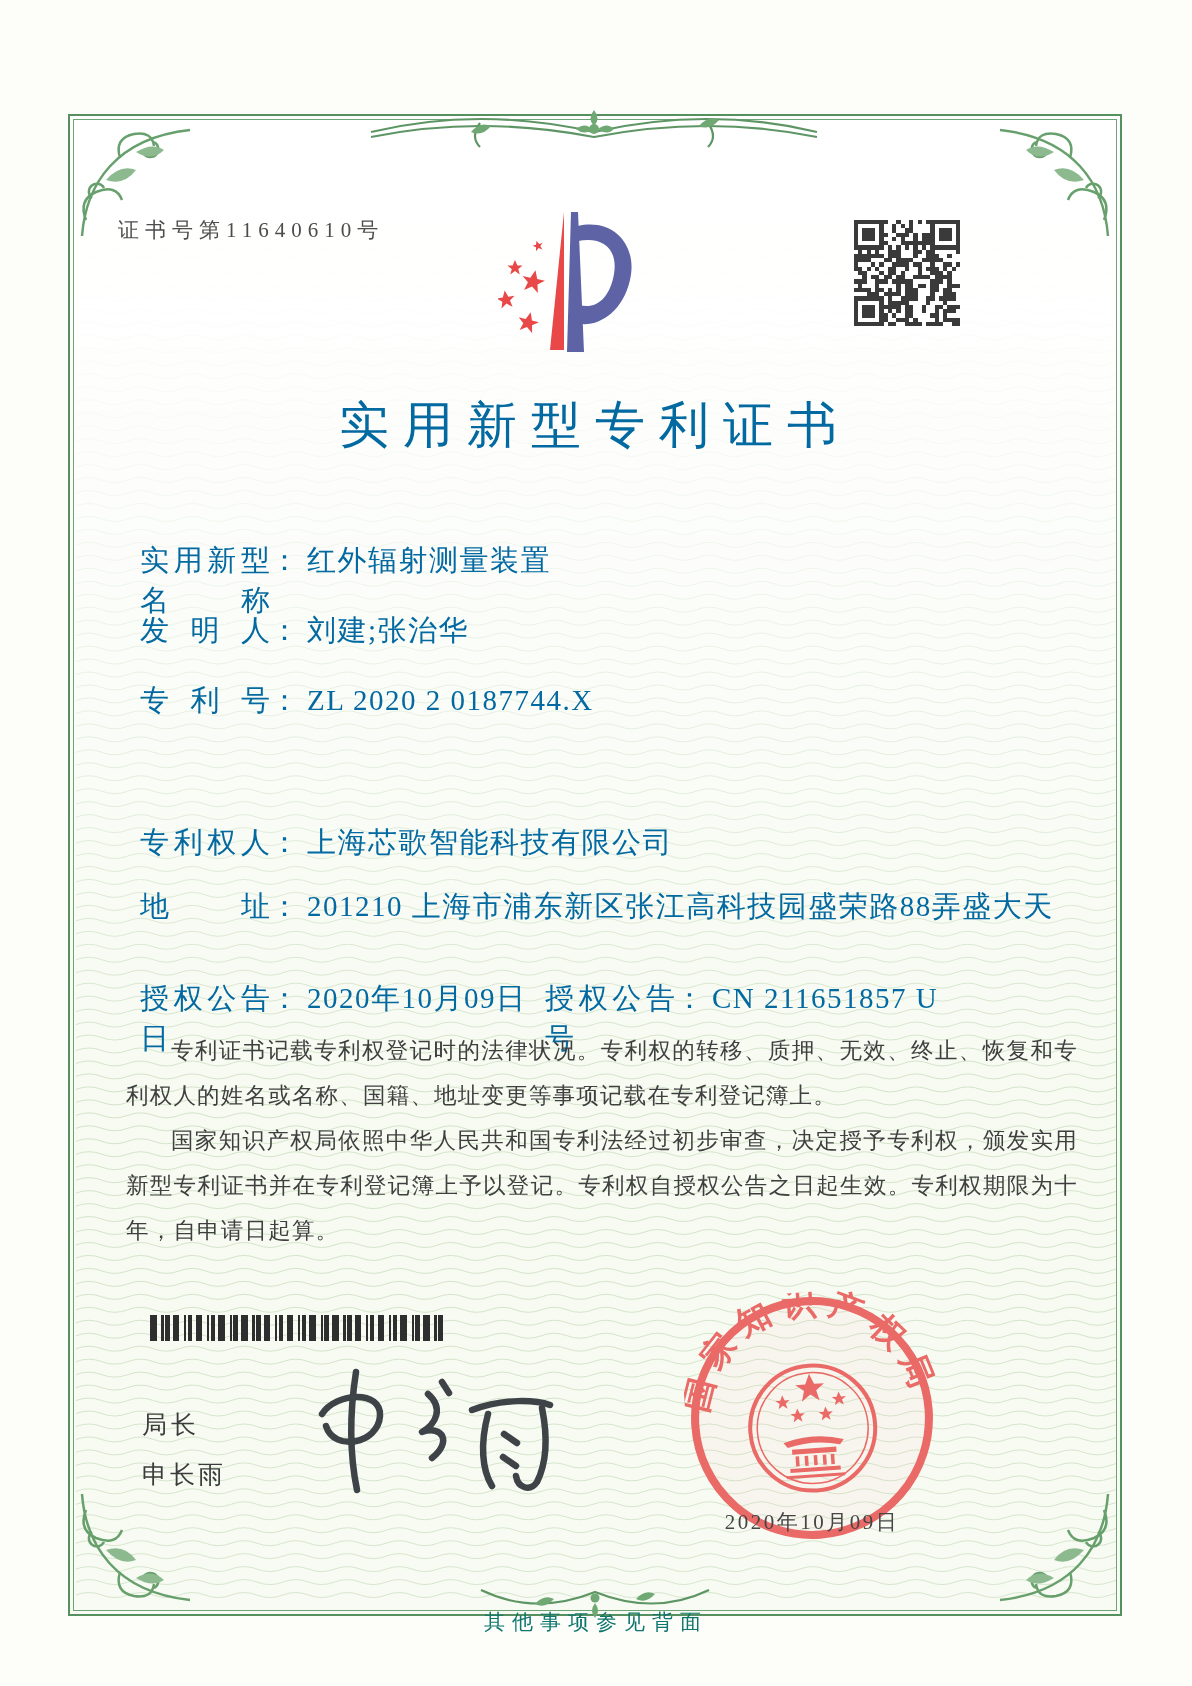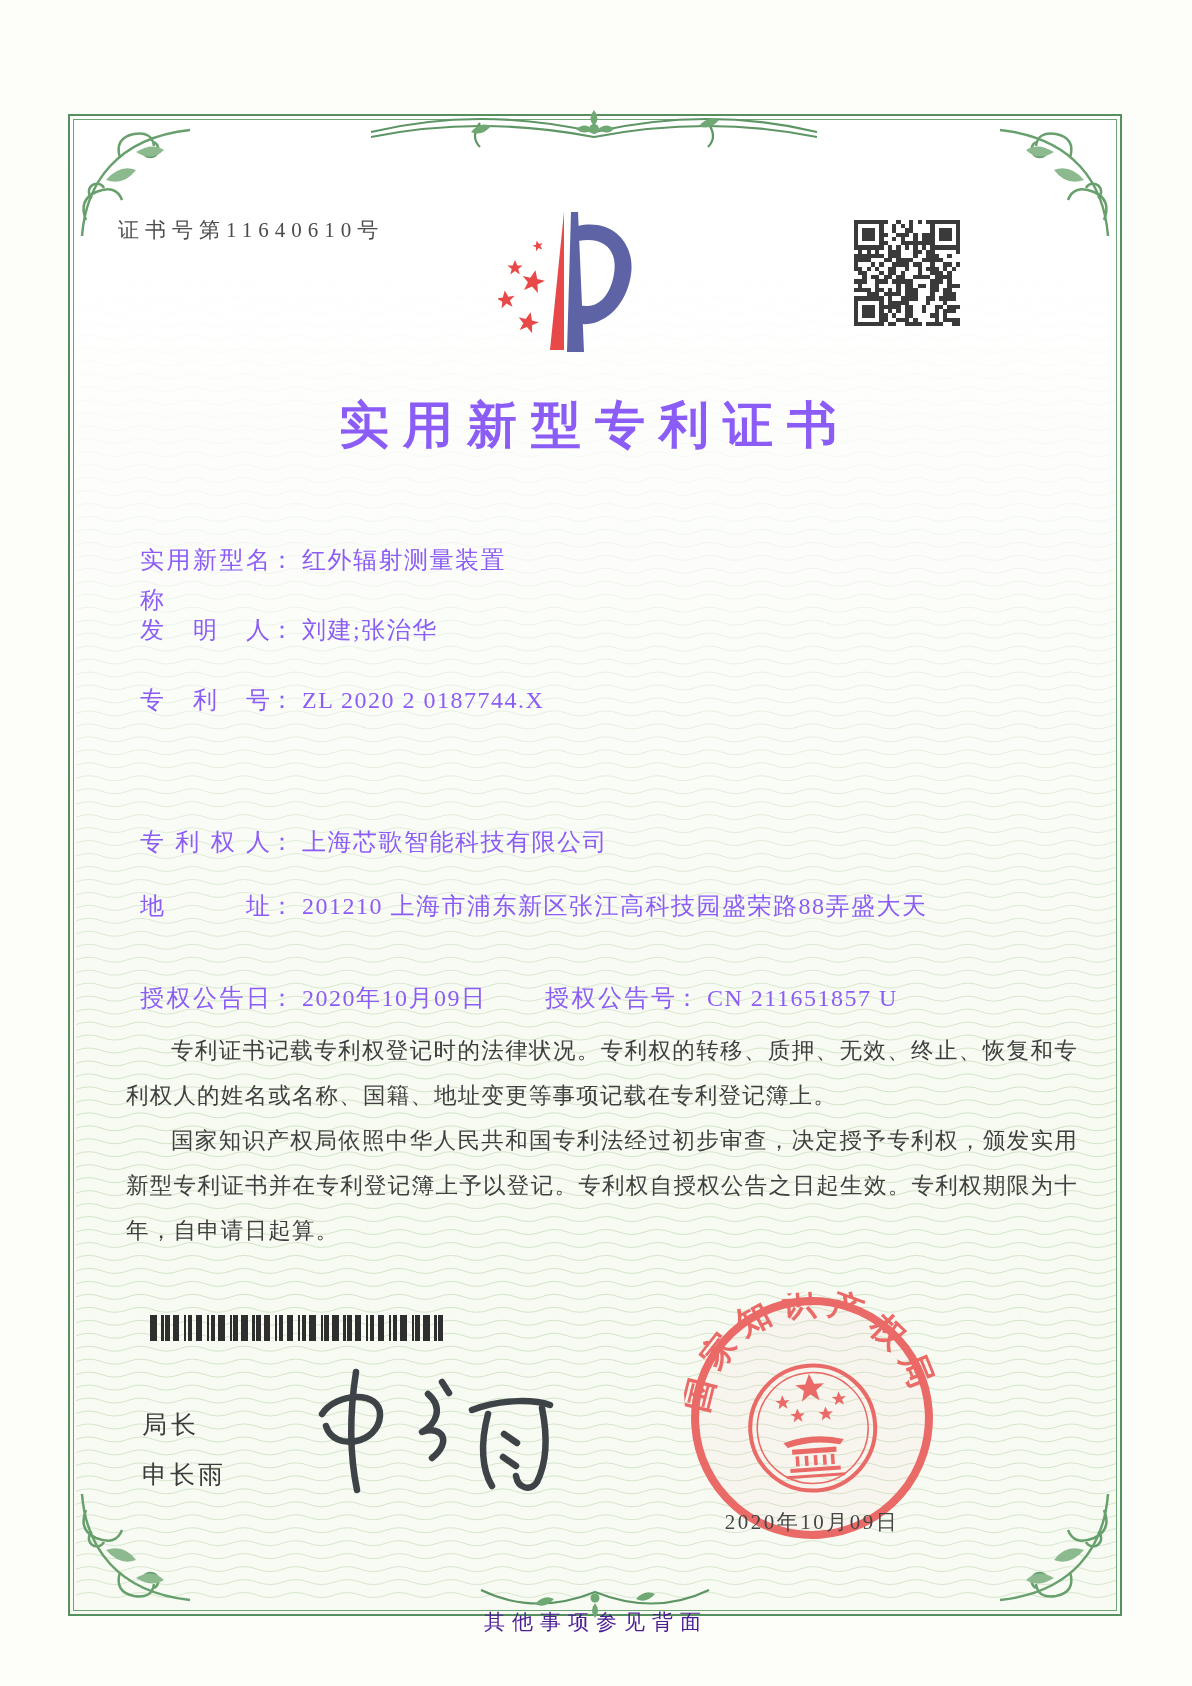--- a/index.html
+++ b/index.html
@@ -21,23 +21,23 @@
   .c-tr{right:6px;top:6px;transform:scaleX(-1);}
   .c-bl{left:6px;bottom:6px;transform:scaleY(-1);}
   .c-br{right:6px;bottom:6px;transform:scale(-1,-1);}
   .orn-top{position:absolute;left:50%;top:-14px;transform:translateX(-50%);pointer-events:none;}
   .orn-bottom{position:absolute;left:50%;bottom:-8px;transform:translateX(-50%);pointer-events:none;}
   
   .cert-no{position:absolute;left:48px;top:100px;font-size:21px;letter-spacing:6px;color:#4c4c4c;}
   .logo{position:absolute;left:428px;top:94px;}
   .qr{position:absolute;left:784px;top:104px;background:#fff;}
   .title{position:absolute;left:0;top:276px;width:100%;text-align:center;
-         font-size:50px;font-weight:bold;letter-spacing:14px;color:#8b5cf6;}
+         font-size:50px;font-weight:normal;letter-spacing:14px;color:#0369a1;}
   
-  .field-row{position:absolute;left:70px;right:30px;font-size:24px;line-height:40px;color:#8b5cf6;}
+  .field-row{position:absolute;left:70px;right:30px;font-size:29px;line-height:40px;color:#0369a1;}
   .flabel{display:inline-block;width:130px;text-align:justify;text-align-last:justify;vertical-align:top;}
   .fcolon{display:inline-block;vertical-align:top;margin-right:8px;}
   .fvalue{display:inline-block;vertical-align:top;letter-spacing:1.5px;}
   .addr{max-width:760px;}
   .addr-line{display:block;line-height:40px;}
   .pair2{position:absolute;left:405px;top:0;}
   
   .paras{position:absolute;left:56px;top:912px;width:952px;font-size:22.5px;
          line-height:45px;letter-spacing:1.2px;text-align:justify;color:#3f3f3f;}
   .paras p{margin:0;text-indent:2em;}
@@ -51,21 +51,21 @@
   .director-name{position:absolute;left:72px;top:1342px;font-size:25px;letter-spacing:3px;
                  font-family:"Liberation Sans","DejaVu Sans",sans-serif;color:#3b3b3b;}
   .signature{position:absolute;left:220px;top:1246px;z-index:3;}
   .signature path{fill:none;stroke:#3d4347;stroke-width:6.5;stroke-linecap:round;stroke-linejoin:round;}
   .seal{position:absolute;left:616px;top:1176px;z-index:2;transform:rotate(-4deg);opacity:.95;}
   .seal-date{position:absolute;left:616px;top:1392px;width:252px;text-align:center;z-index:4;
              font-size:21px;letter-spacing:2.5px;color:#454545;}
   .page-num{position:absolute;left:0;top:1460px;width:100%;text-align:center;
             font-size:19px;letter-spacing:4px;color:#4a4a4a;}
   .back-note{position:absolute;left:0;top:1608px;width:100%;text-align:center;
-             font-size:21px;letter-spacing:7px;color:#4c1d95;}
+             font-size:21px;letter-spacing:7px;color:#0f766e;}
 </style>
 </head>
 <body>
 
 <svg width="0" height="0" style="position:absolute" aria-hidden="true">
   <defs>
     <path id="starP" d="M0 -10 L2.94 -3.09 L9.51 -3.09 L4.05 1.18 L5.88 8.09 L0 3.82 L-5.88 8.09 L-4.05 1.18 L-9.51 -3.09 L-2.94 -3.09 Z"></path>
     <g id="cornerOrn">
       <g fill="none" stroke="#68a06d" stroke-width="2.5">
         <path d="M6 114 C10 62 40 16 114 8"></path>

